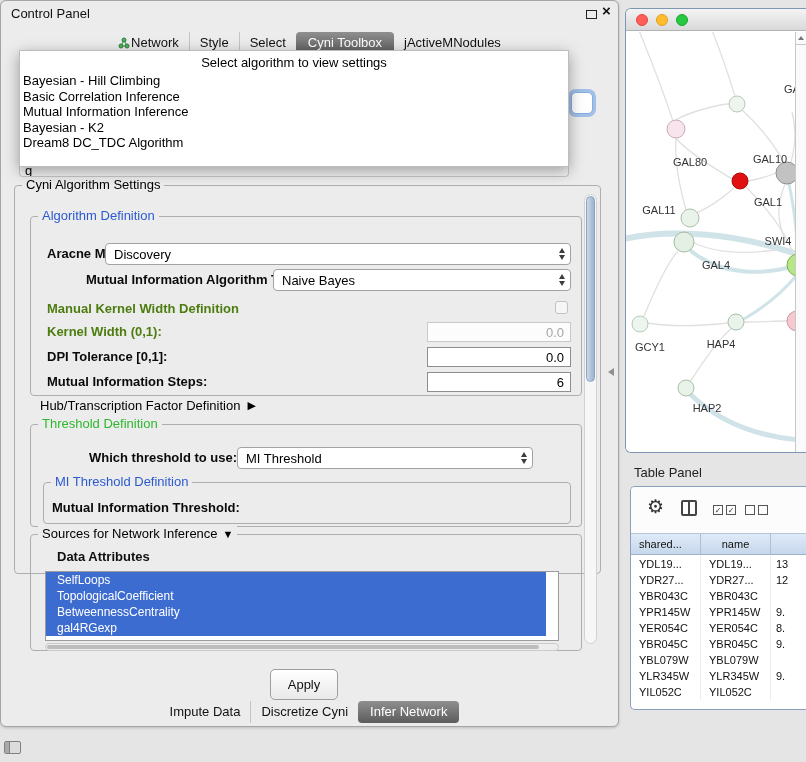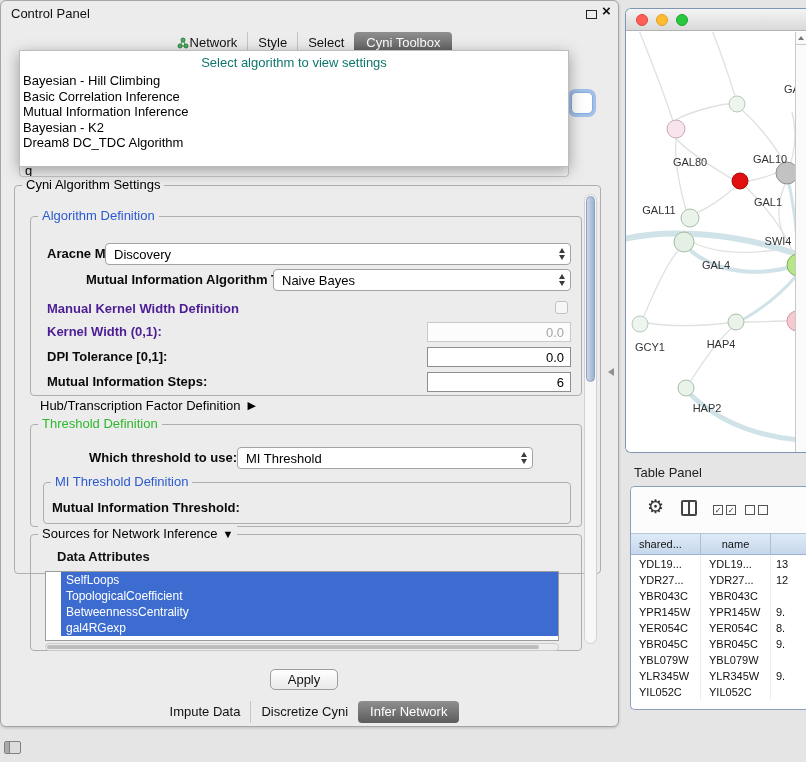--- a/index.html
+++ b/index.html
@@ -21,21 +21,21 @@
   #top-tabs { top:31px; }
   #bottom-tabs { top:700px; }
   .tab { font-size:13px; color:#111; padding:3px 10px; line-height:16px; display:flex; align-items:center; gap:1px; white-space:nowrap; }
   .tab + .tab { border-left:1px solid #c4c4c4; }
   .tab.selected { background:linear-gradient(#8f8f8f,#5c5c5c); color:#fff; border-radius:4px; border-left:none; padding:3px 12px; }
   .tab.selected + .tab { border-left:none; }
 
   
   #popup { position:absolute; left:18px; top:49px; width:550px; height:117px; background:#fff;
            border:1px solid #bdbdbd; box-shadow:0 4px 14px rgba(0,0,0,.35); z-index:40; padding-top:3px; }
-  .popup-ph { text-align:center; color:#0f766e; font-size:13px; height:19px; line-height:17px; }
+  .popup-ph { text-align:center; color:#000000; font-size:13px; height:19px; line-height:17px; }
   .popup-item { font-size:13px; height:15.5px; line-height:15.5px; padding-left:3px; color:#000; }
   .popup-item.bold { font-weight:bold; }
 
   #focus-btn { position:absolute; left:570px; top:91px; width:22px; height:22px; background:#fff;
                border:1px solid #85aede; border-radius:5px; box-shadow:0 0 0 3px rgba(100,155,230,.55); z-index:5; }
   #clip-remnant { position:absolute; left:18px; top:162px; width:550px; height:14px; overflow:hidden;
                   font-size:13px; padding-left:5px; color:#000; background:#f2f2f2;
                   border:1px solid #c6c6c6; border-top:none; border-radius:0 0 4px 4px; z-index:4; }
 
   
@@ -45,21 +45,21 @@
   .legend.blue { color:#2b59cf; }
   .legend.green { color:#2eb82e; }
 
   #settings  { left:13px; top:184px; width:587px; height:389px; }
   #alg       { left:15px; top:30px;  width:552px; height:180px; }
   #thresh    { left:15px; top:238px; width:552px; height:103px; }
   #mithresh  { left:12px; top:57px;  width:528px; height:42px; }
   #sources   { left:15px; top:348px; width:552px; height:117px; }
 
   .flabel { position:absolute; font-size:13px; font-weight:bold; color:#0a0a0a; white-space:nowrap; }
-  .flabel.disabled { color:#4c1d95; }
+  .flabel.disabled { color:#4d7c0f; }
 
   .combo { position:absolute; height:22px; background:#fff; border:1px solid #a2a2a2; border-radius:4px;
            font-size:13px; display:flex; align-items:center; padding:0 24px 0 8px; color:#000; }
   .stepper { position:absolute; right:5px; top:4px; display:flex; flex-direction:column; gap:2px; }
   .tri-u { width:0; height:0; border-left:3.5px solid transparent; border-right:3.5px solid transparent; border-bottom:5px solid #3c3c3c; }
   .tri-d { width:0; height:0; border-left:3.5px solid transparent; border-right:3.5px solid transparent; border-top:5px solid #3c3c3c; }
 
   .tfield { position:absolute; height:20px; background:#fff; border:1px solid #8e8e8e; font-size:13px;
             display:flex; align-items:center; justify-content:flex-end; padding:0 6px; color:#000; }
   .tfield.disabled { border-color:#c9c9c9; color:#a6a6a6; background:#fcfcfc; }
@@ -69,27 +69,27 @@
              border:1px solid #d2d2d2; border-radius:7px; }
   #vthumb  { position:absolute; left:1px; top:1px; width:9px; height:186px; border-radius:5px;
              background:linear-gradient(90deg,#ccd8e8,#9db2ce); border:1px solid #8ba2c4; }
 
   #hub-row { position:absolute; left:25px; top:212px; font-size:13px; color:#000; display:flex; align-items:center; gap:7px; }
   .glyph-tri { font-size:11px; color:#000; }
 
   .attr-label { position:absolute; left:8px; top:14px; font-weight:bold; font-size:13px;padding-left:18px; }
   #attr-list { position:absolute; left:14px; top:36px; width:514px; height:70px; background:#fff;
                border:1px solid #9c9c9c; overflow:hidden; }
-  .attr-item { height:16px; line-height:16px; font-size:12px; padding-left:5px; color:#fff;
-               background:#3d6cd0; width:calc(100% - 12px); white-space:nowrap;margin-left:15px; }
+  .attr-item { height:16px; line-height:16px; font-size:12px; padding-left:11px; color:#fff;
+               background:#3d6cd0; width:calc(100% - 12px); white-space:nowrap; }
   #attr-hscroll { position:absolute; left:14px; top:108px; width:514px; height:8px; background:#ededed;
                   border:1px solid #cbcbcb; border-radius:4px; }
   #attr-hthumb { position:absolute; left:1px; top:1px; height:4px; width:96%; background:#bdbdbd; border-radius:3px; }
 
-  #apply { position:absolute; left:269px; top:668px; width:68px; height:21px;
+  #apply { position:absolute; left:269px; top:668px; width:68px; height:31px;
            background:linear-gradient(#ffffff,#e9e9e9); border:1px solid #9e9e9e; border-radius:5px;
            font-size:13px; display:flex; align-items:center; justify-content:center; }
 
   #splitter-arrow { position:absolute; left:608px; top:368px; width:0; height:0;
                     border-top:4px solid transparent; border-bottom:4px solid transparent; border-right:6px solid #909090; }
 
   
   #net-win { position:absolute; left:625px; top:8px; width:181px; height:445px; background:#fff;
              border:1px solid #7f96b2; border-right:none; border-radius:6px 0 0 6px; overflow:hidden; }
   #net-title { position:absolute; left:0; top:0; right:0; height:22px;
@@ -153,20 +153,23 @@
       <span>Network</span>
     </div>
     <div class="tab">
         <span>Style</span>
       </div>
     <div class="tab">
         <span>Select</span>
       </div>
     <div class="tab selected">
         <span>Cyni Toolbox</span>
+      </div>
+    <div class="tab">
+        <span>jActiveMNodules</span>
       </div>
   </div>
 
   <div id="focus-btn"></div>
 
   <div id="clip-remnant">g</div>
 
   <div id="popup">
     <div class="popup-ph">Select algorithm to view settings</div>
     <div class="popup-item">Bayesian - Hill Climbing</div>

